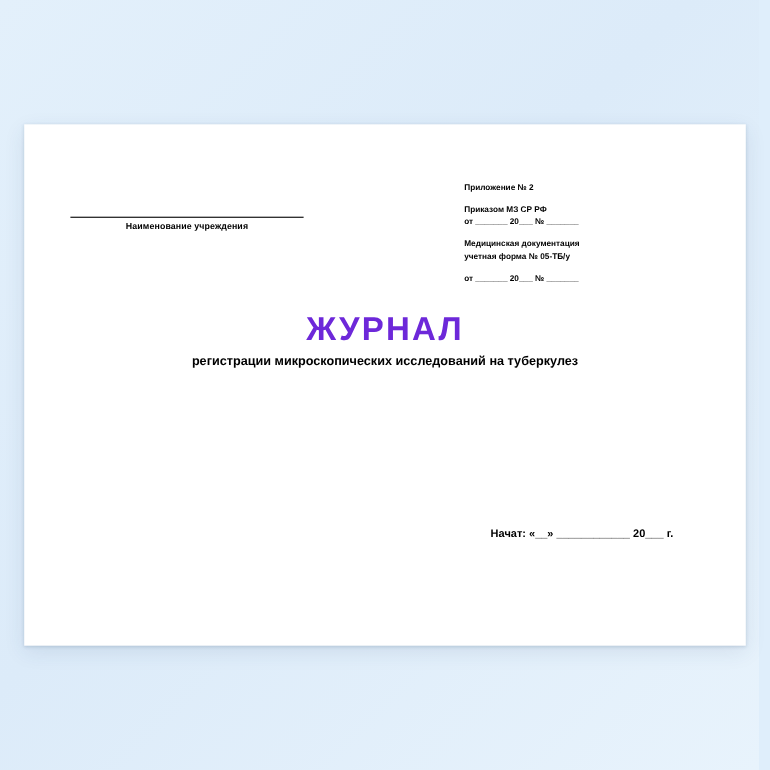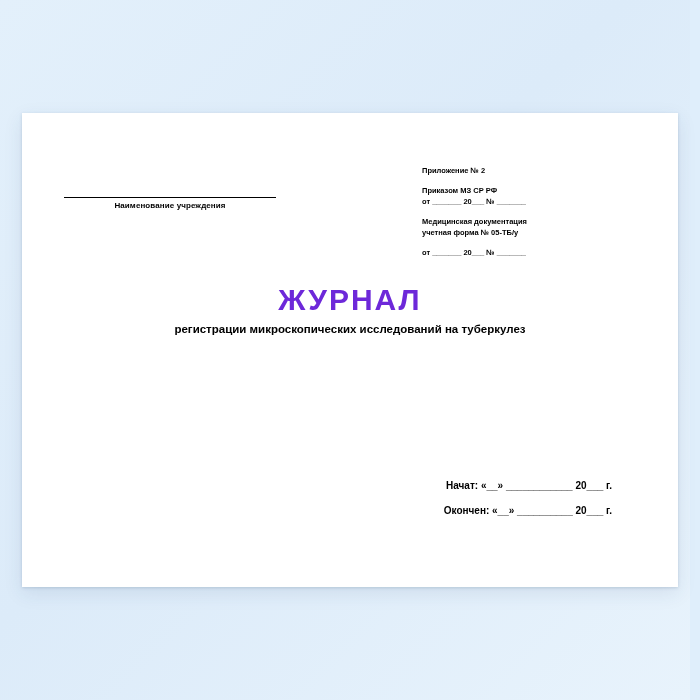--- a/index.html
+++ b/index.html
@@ -138,19 +138,18 @@
       <div class="inst">
         <div class="rule"></div>
         <div class="cap">Наименование учреждения</div>
       </div>
 
       <div class="title">ЖУРНАЛ</div>
       <div class="subtitle">регистрации микроскопических исследований на туберкулез</div>
 
       <div class="dates">
         <div class="row">Начат:  «__» ____________ 20___ г.</div>
-        <div class="row">Окончен: «__» __________ 20___ г.</div>
       </div>
 
     </div>
   </div>
 
 </div>
 
 </body></html>

